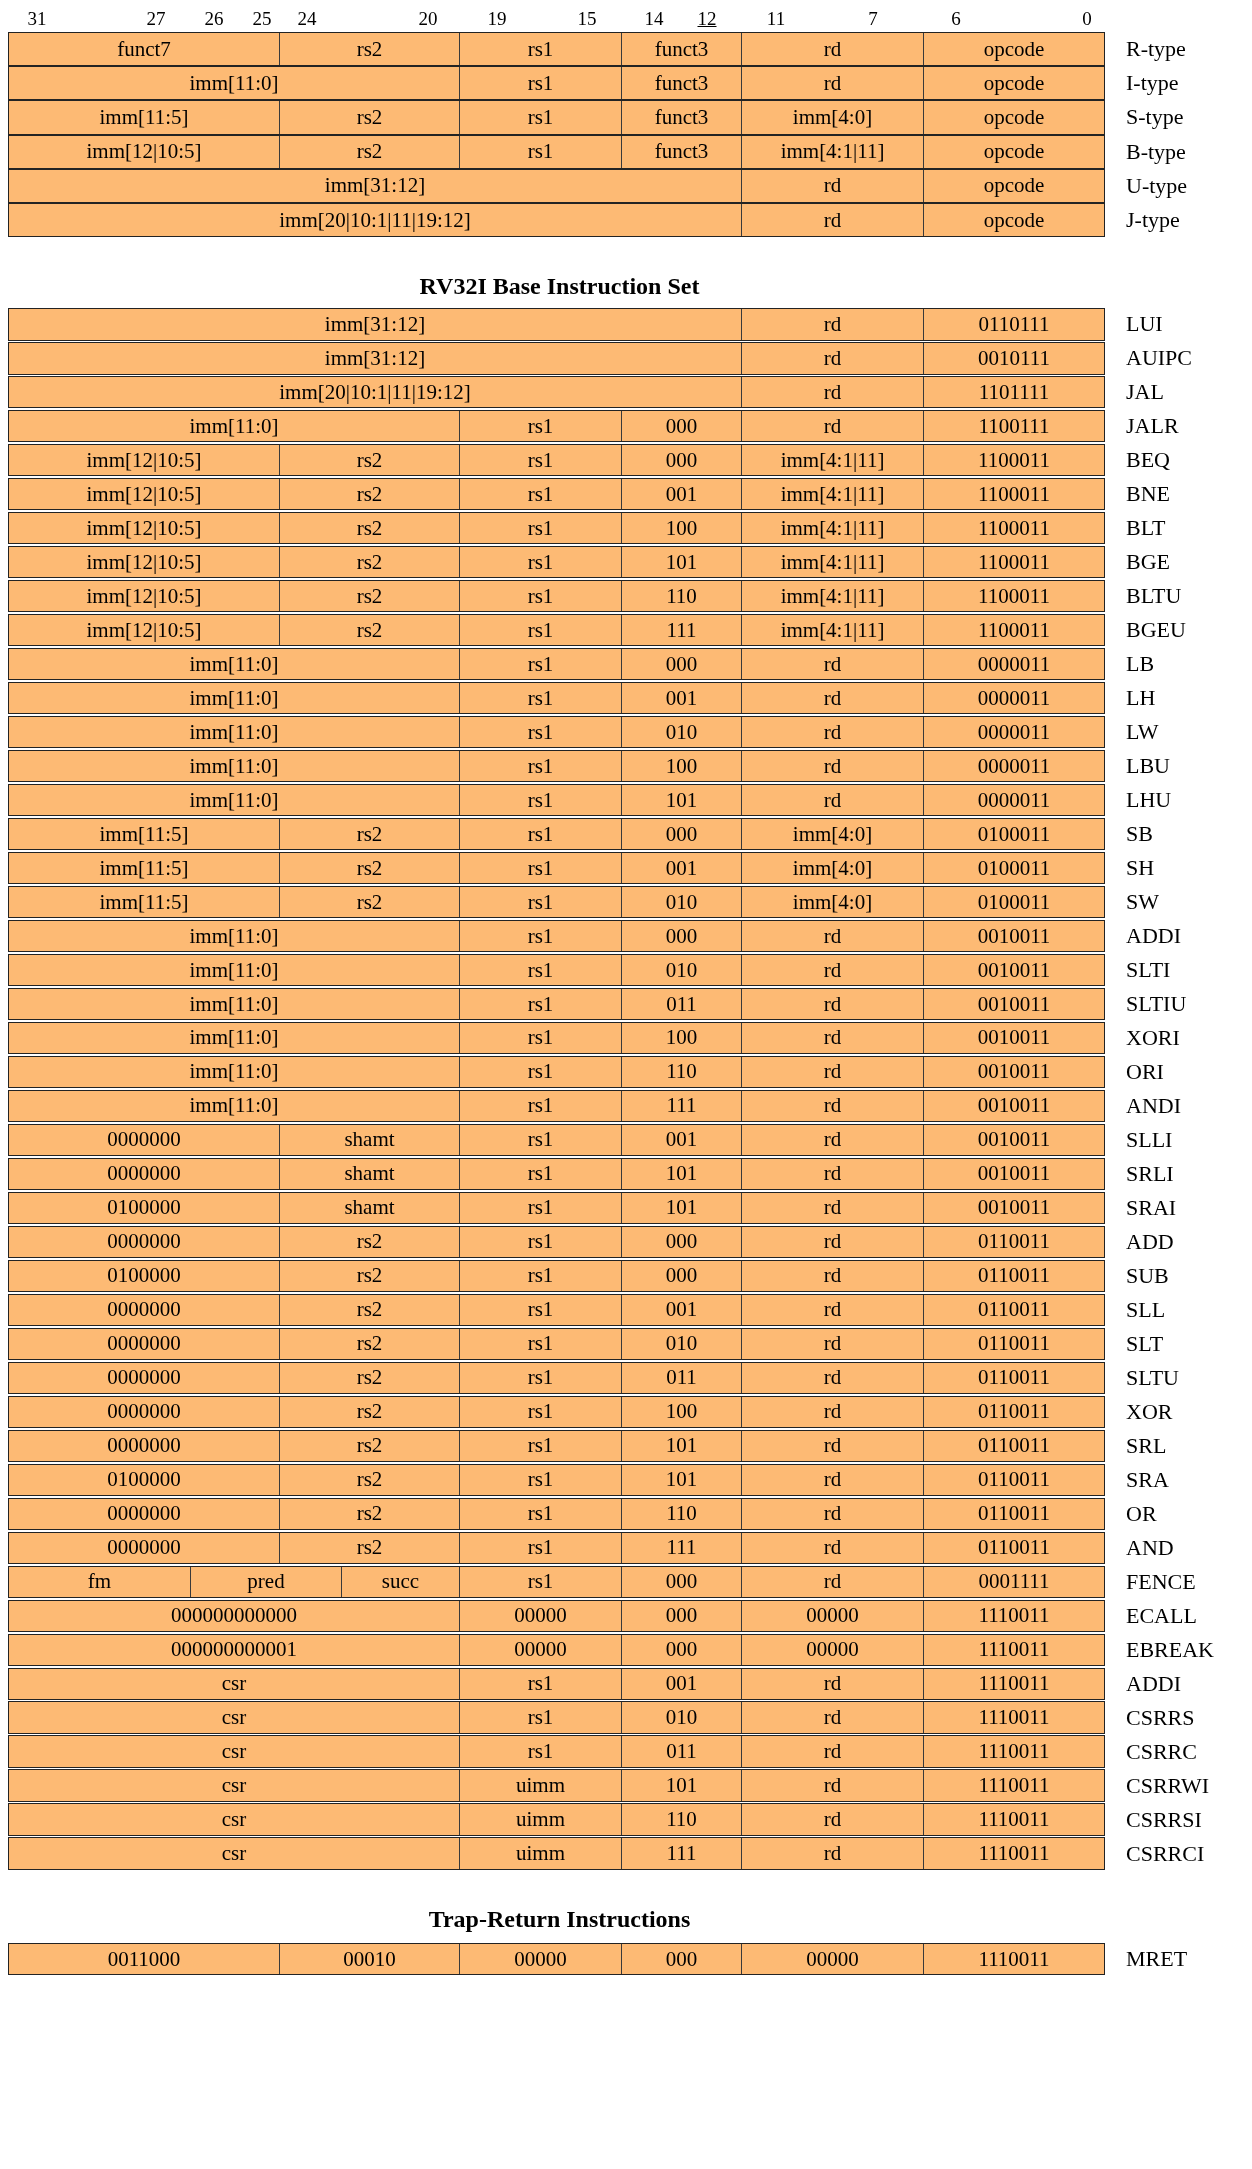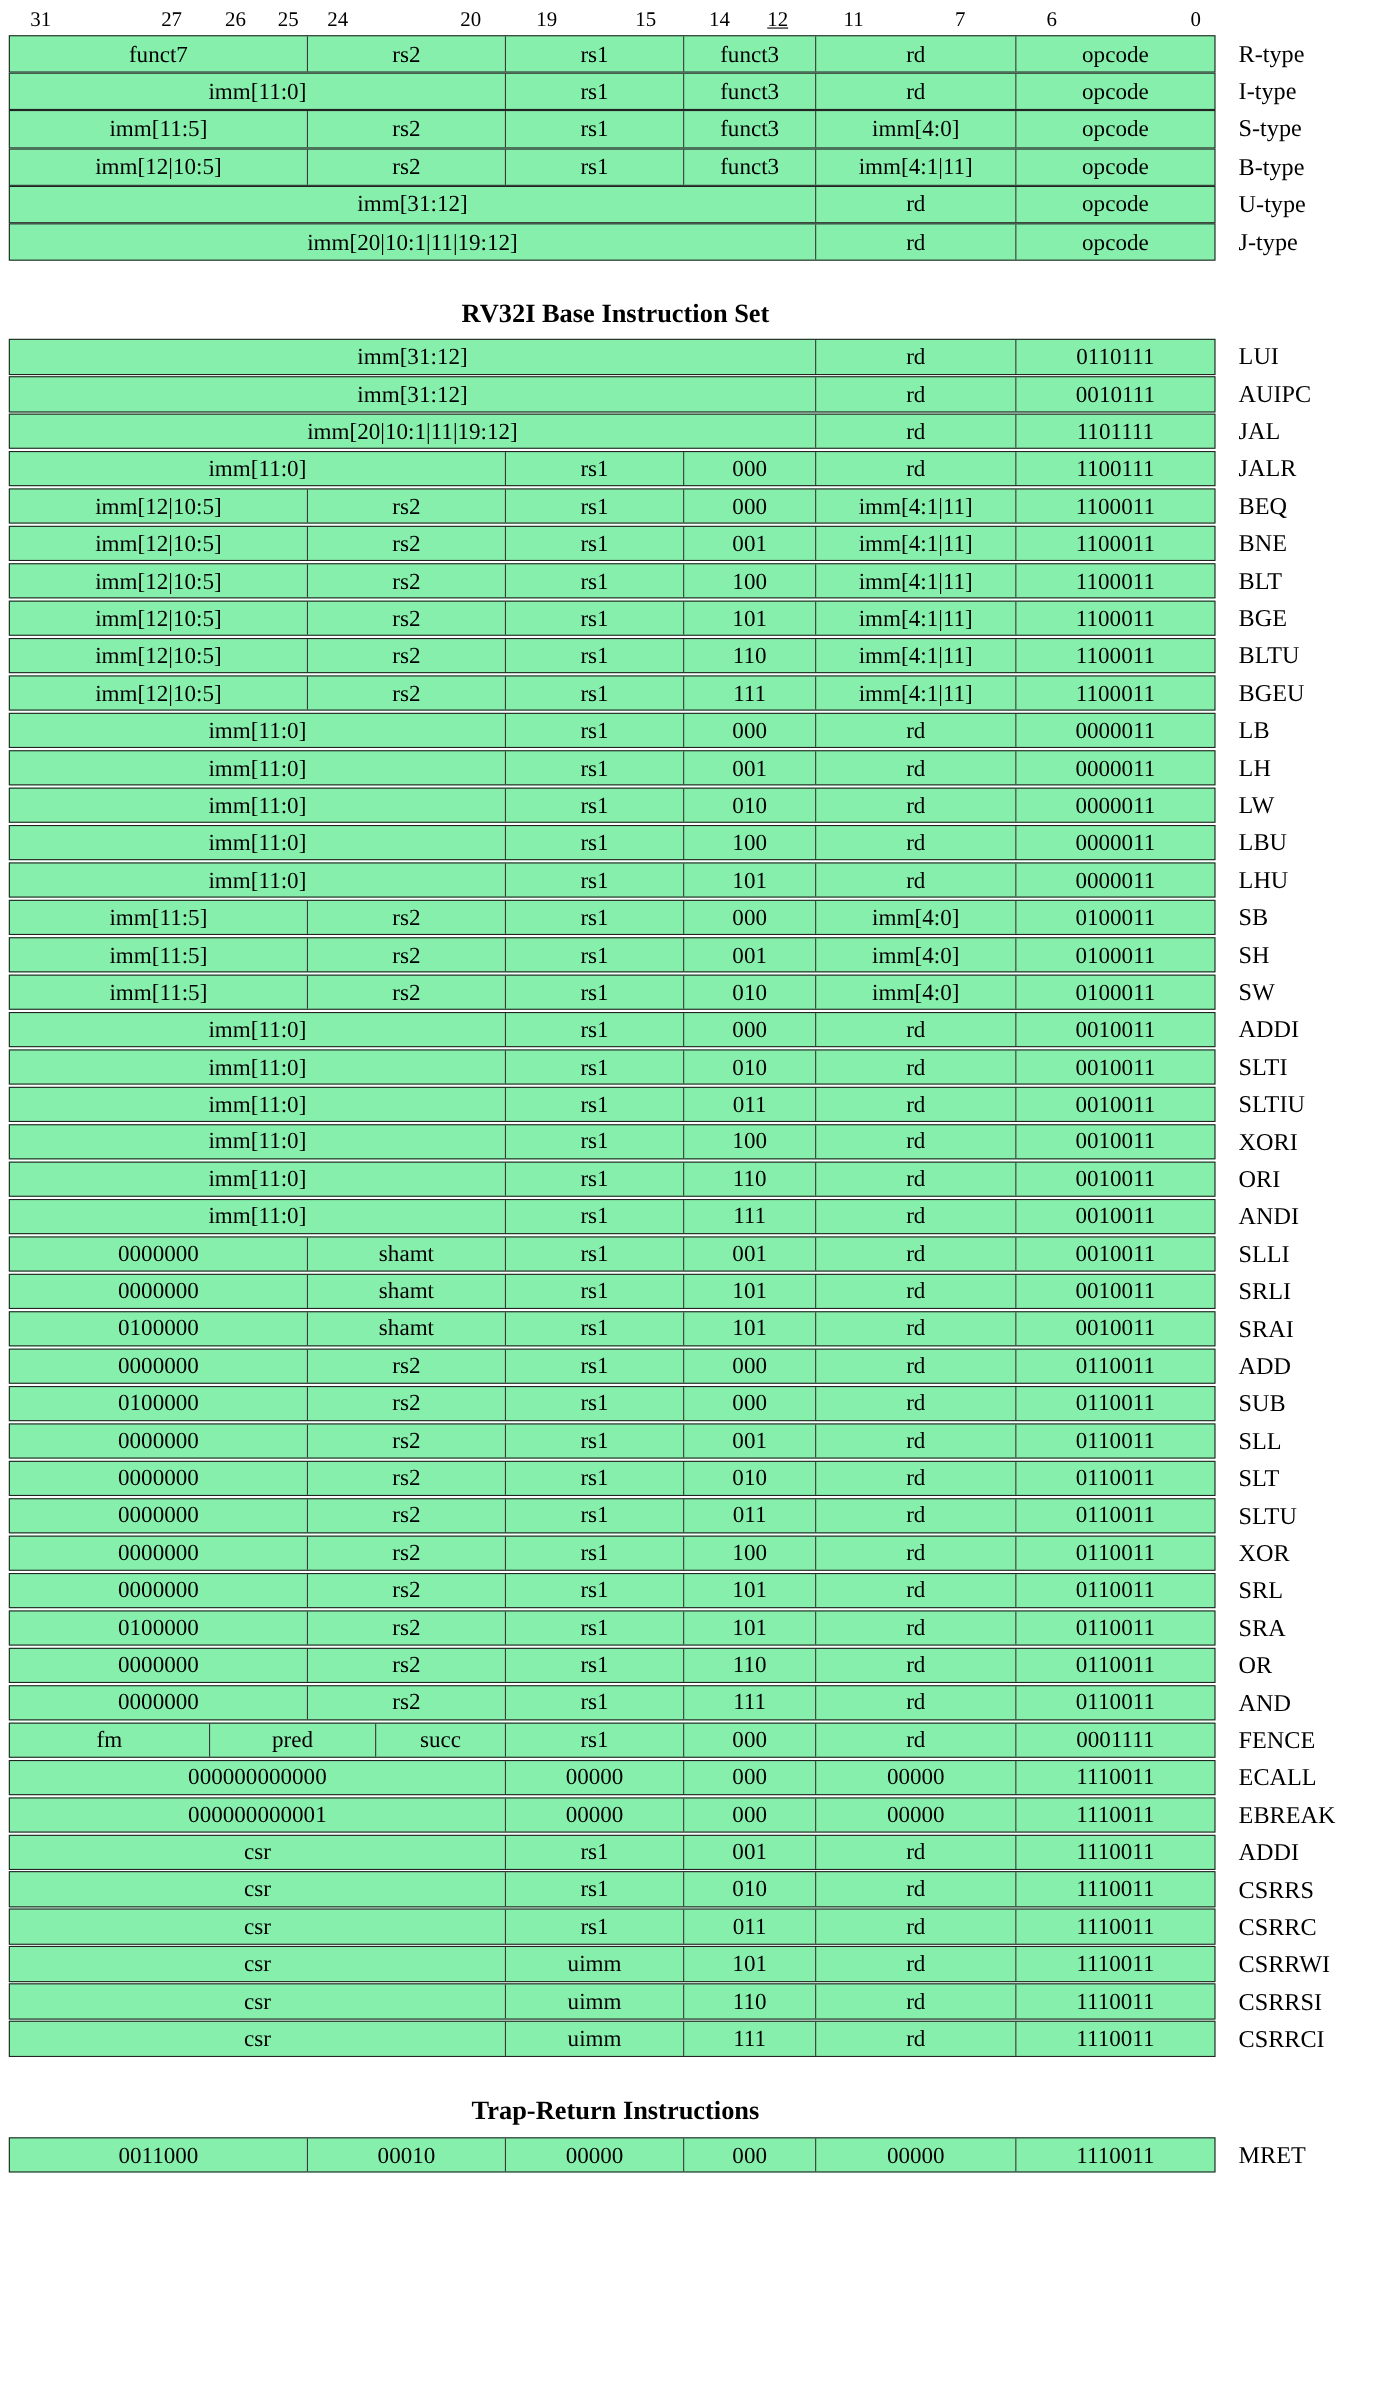--- a/index.html
+++ b/index.html
@@ -16,21 +16,21 @@
     font-size:19px;line-height:25px;white-space:nowrap;
   }
 
   
   .tbl{width:1240px;}
   .line{display:flex;align-items:stretch;}
   .bits{
     display:grid;
     grid-template-columns:270px 180px 162px 120px 182px 181px;
     width:1095px;flex:0 0 auto;
-    border:1.4px solid #232323;background:#86efac;
+    border:1.4px solid #232323;background:#fdba74;
   }
   .bits.fence-grid{grid-template-columns:181px 151px 118px 162px 120px 182px 181px;}
   .cell{
     display:flex;align-items:center;justify-content:center;
     font-size:21px;line-height:1;white-space:nowrap;overflow:visible;
     border-left:1.4px solid #3a3a3a;
   }
   .cell:first-child{border-left:none;}
   .s2{grid-column:span 2;}
   .s4{grid-column:span 4;}

